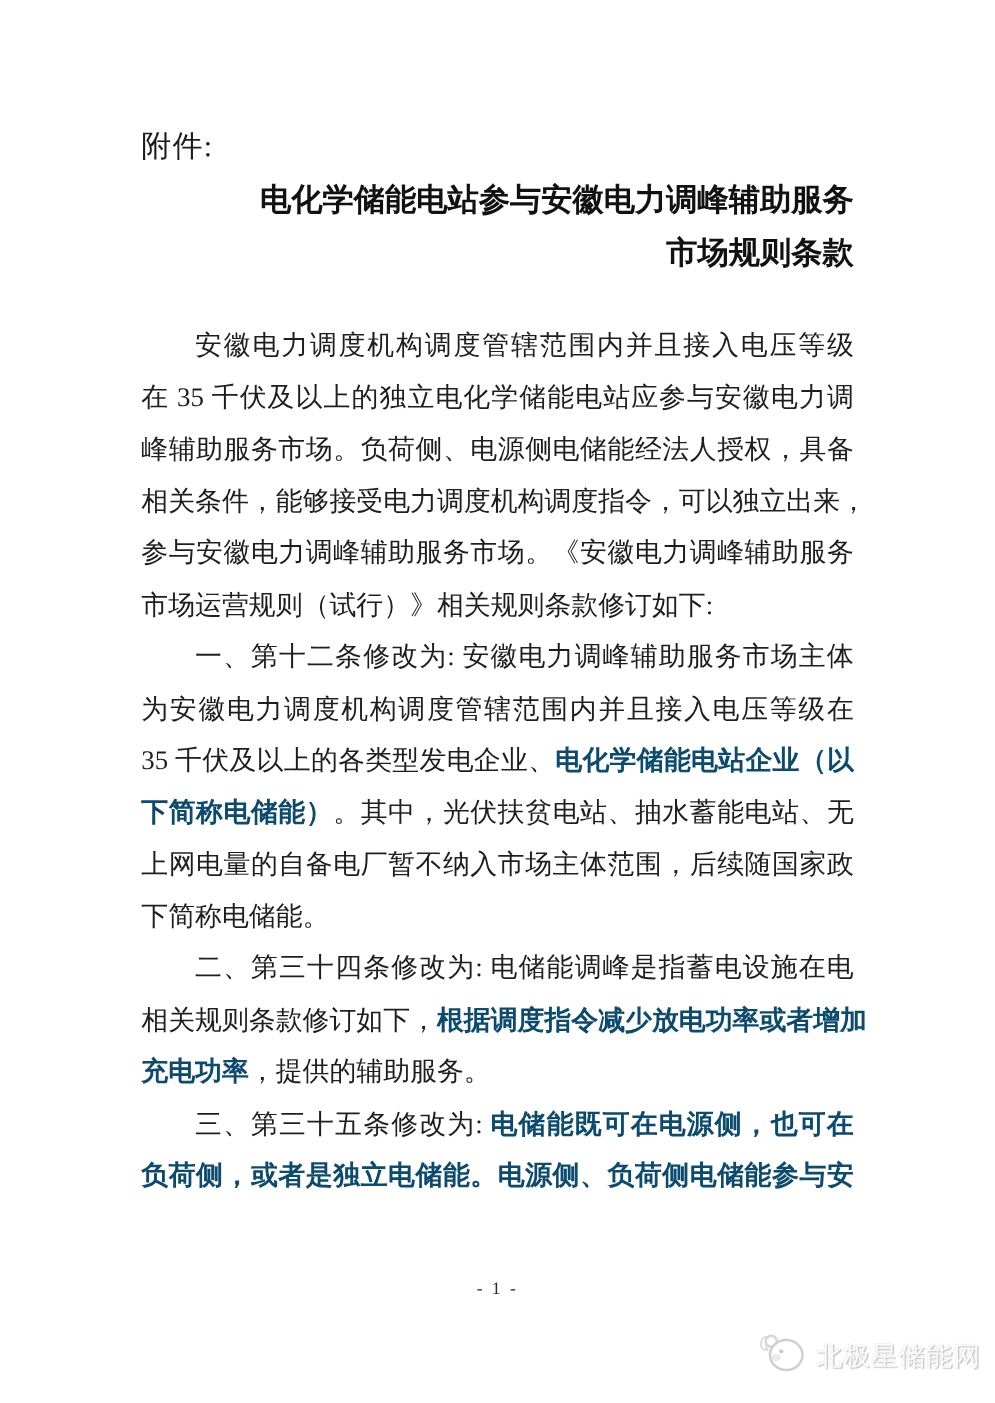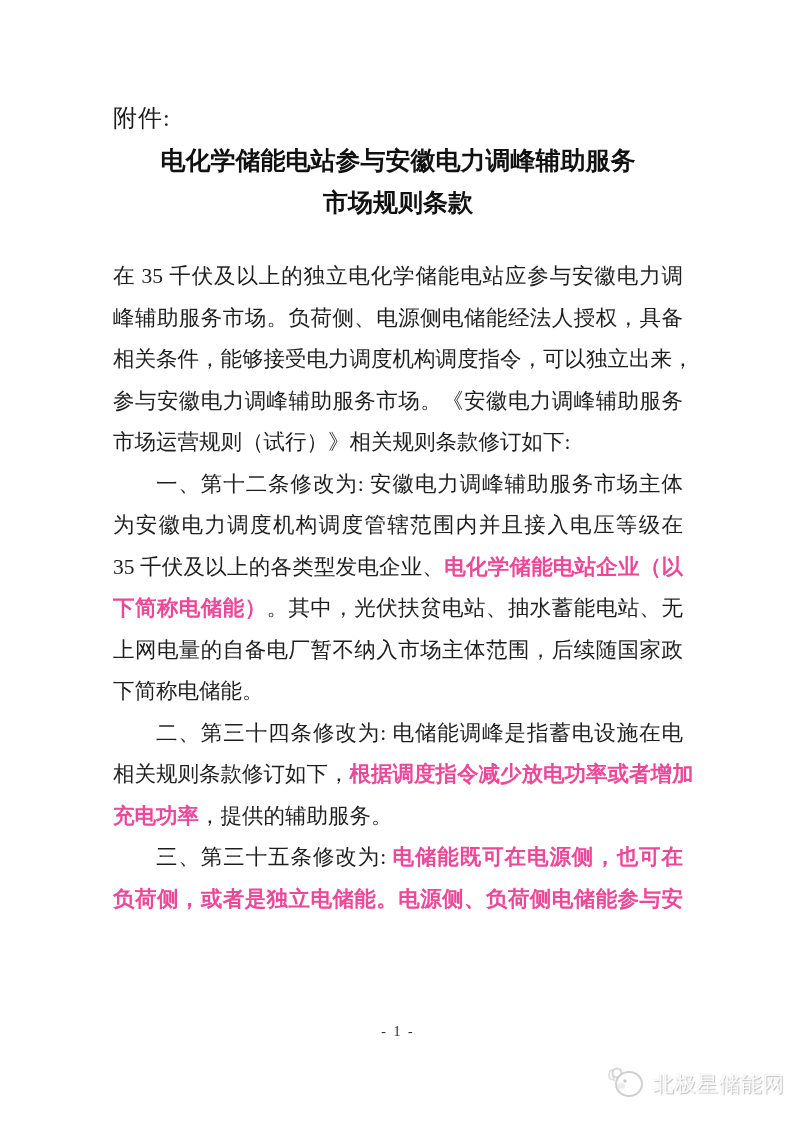--- a/index.html
+++ b/index.html
@@ -22,21 +22,21 @@
     top: 104px;
     font-size: 24px;
     line-height: 28px;
     letter-spacing: 1px;
   }
   .title-block {
     position: absolute;
     left: 113px;
     top: 140px;
     width: 570px;
-    text-align: center;
+    text-align: right;
     font-weight: bold;
     font-size: 25px;
     line-height: 42px;
     color: #111111;
   }
   .doc-body {
     position: absolute;
     left: 113px;
     top: 256px;
     width: 570px;
@@ -51,21 +51,21 @@
     white-space: nowrap;
   }
   .doc-body .line.no-just {
     text-align-last: left;
   }
   .doc-body .line.indent {
     text-indent: 2em;
   }
   .doc-body .b {
     font-weight: 700;
-    color: #ec4899;
+    color: #0c4a6e;
   }
   .page-number {
     position: absolute;
     left: 113px;
     top: 1022px;
     width: 570px;
     text-align: center;
     font-size: 14px;
     line-height: 20px;
     letter-spacing: 2px;
@@ -96,20 +96,21 @@
 <div class="page">
 
   <div class="attachment">附件:</div>
 
   <div class="title-block">
     <div>电化学储能电站参与安徽电力调峰辅助服务</div>
     <div>市场规则条款</div>
   </div>
 
   <div class="doc-body">
+      <div class="line indent"><span>安徽电力调度机构调度管辖范围内并且接入电压等级</span></div>
       <div class="line"><span>在 35 千伏及以上的独立电化学储能电站应参与安徽电力调</span></div>
       <div class="line"><span>峰辅助服务市场。负荷侧、电源侧电储能经法人授权，具备</span></div>
       <div class="line"><span>相关条件，能够接受电力调度机构调度指令，可以独立出来，</span></div>
       <div class="line"><span>参与安徽电力调峰辅助服务市场。《安徽电力调峰辅助服务</span></div>
       <div class="line no-just"><span>市场运营规则（试行）》相关规则条款修订如下:</span></div>
       <div class="line indent"><span>一、第十二条修改为: 安徽电力调峰辅助服务市场主体</span></div>
       <div class="line"><span>为安徽电力调度机构调度管辖范围内并且接入电压等级在</span></div>
       <div class="line"><span>35 千伏及以上的各类型发电企业、</span><span class="b">电化学储能电站企业（以</span></div>
       <div class="line"><span class="b">下简称电储能）</span><span>。其中，光伏扶贫电站、抽水蓄能电站、无</span></div>
       <div class="line"><span>上网电量的自备电厂暂不纳入市场主体范围，后续随国家政</span></div>

